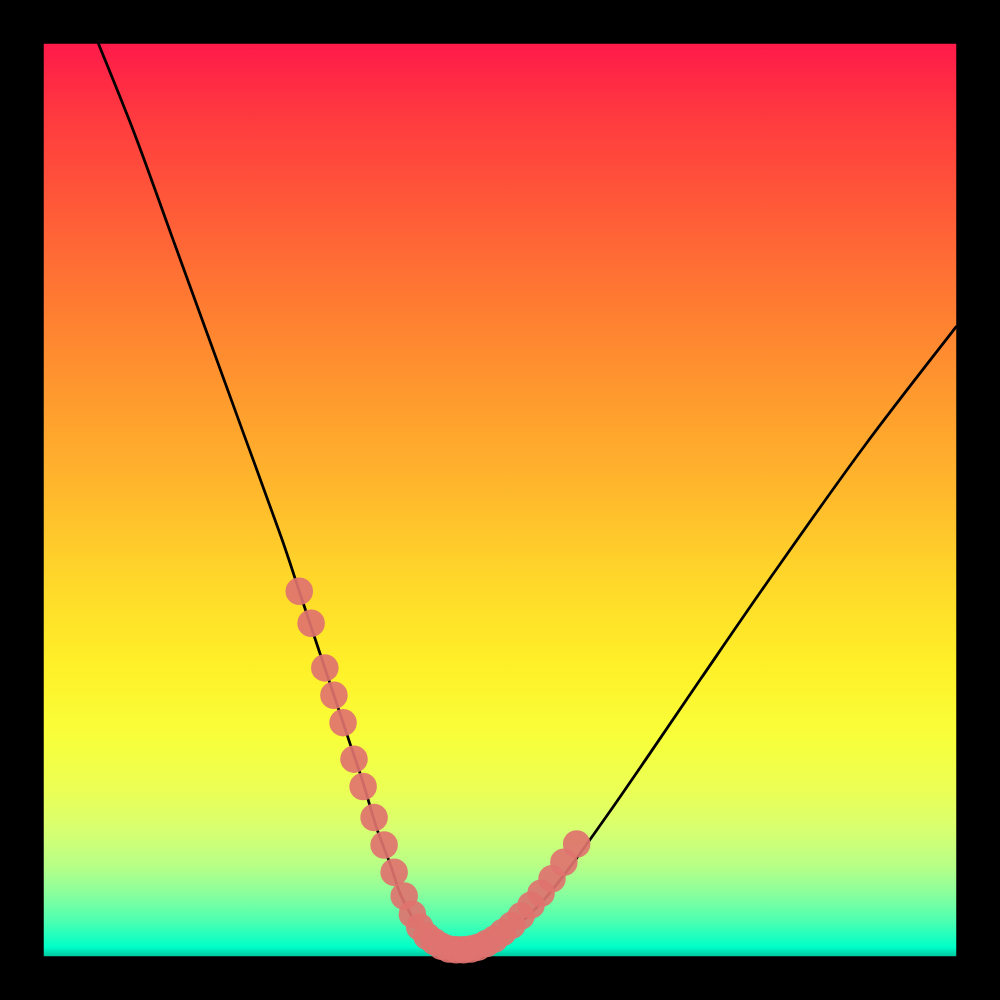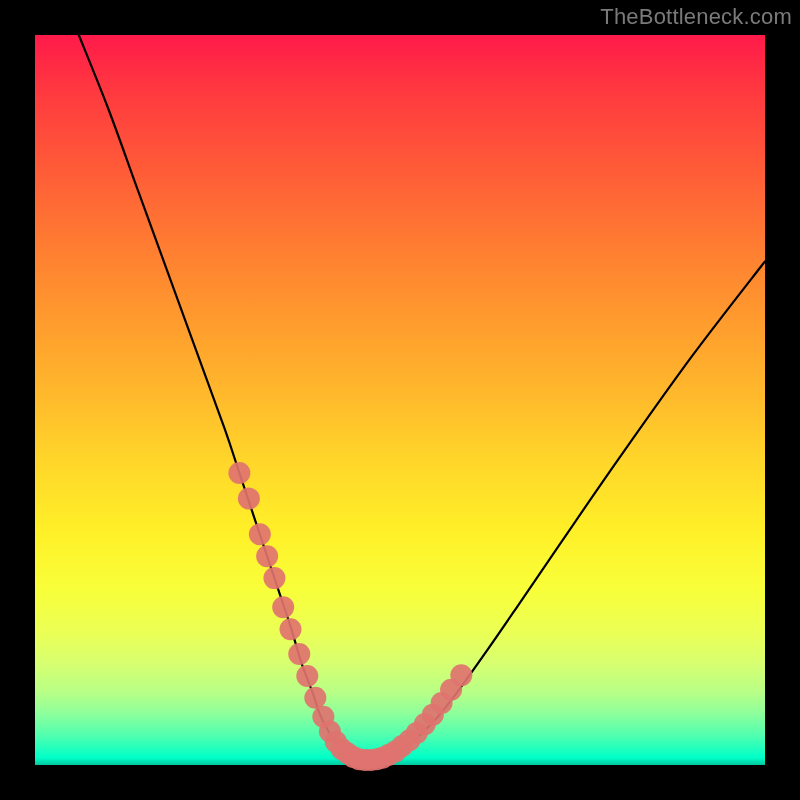--- a/index.html
+++ b/index.html
@@ -101,14 +101,13 @@
         <circle cx="374.49" cy="705.18" r="11" fill="#e0736f" fill-opacity="0.92"></circle>
         <circle cx="381.79" cy="697.88" r="11" fill="#e0736f" fill-opacity="0.92"></circle>
         <circle cx="389.82000000000005" cy="689.12" r="11" fill="#e0736f" fill-opacity="0.92"></circle>
         <circle cx="397.85" cy="679.63" r="11" fill="#e0736f" fill-opacity="0.92"></circle>
         <circle cx="406.61" cy="667.95" r="11" fill="#e0736f" fill-opacity="0.92"></circle>
         <circle cx="416.09999999999997" cy="654.81" r="11" fill="#e0736f" fill-opacity="0.92"></circle>
         <circle cx="426.32" cy="640.21" r="11" fill="#e0736f" fill-opacity="0.92"></circle>
       </g>
   </svg>
 
-  <div class="watermark">TheBottleneck.com</div>
 </div>
 
 </body></html>

